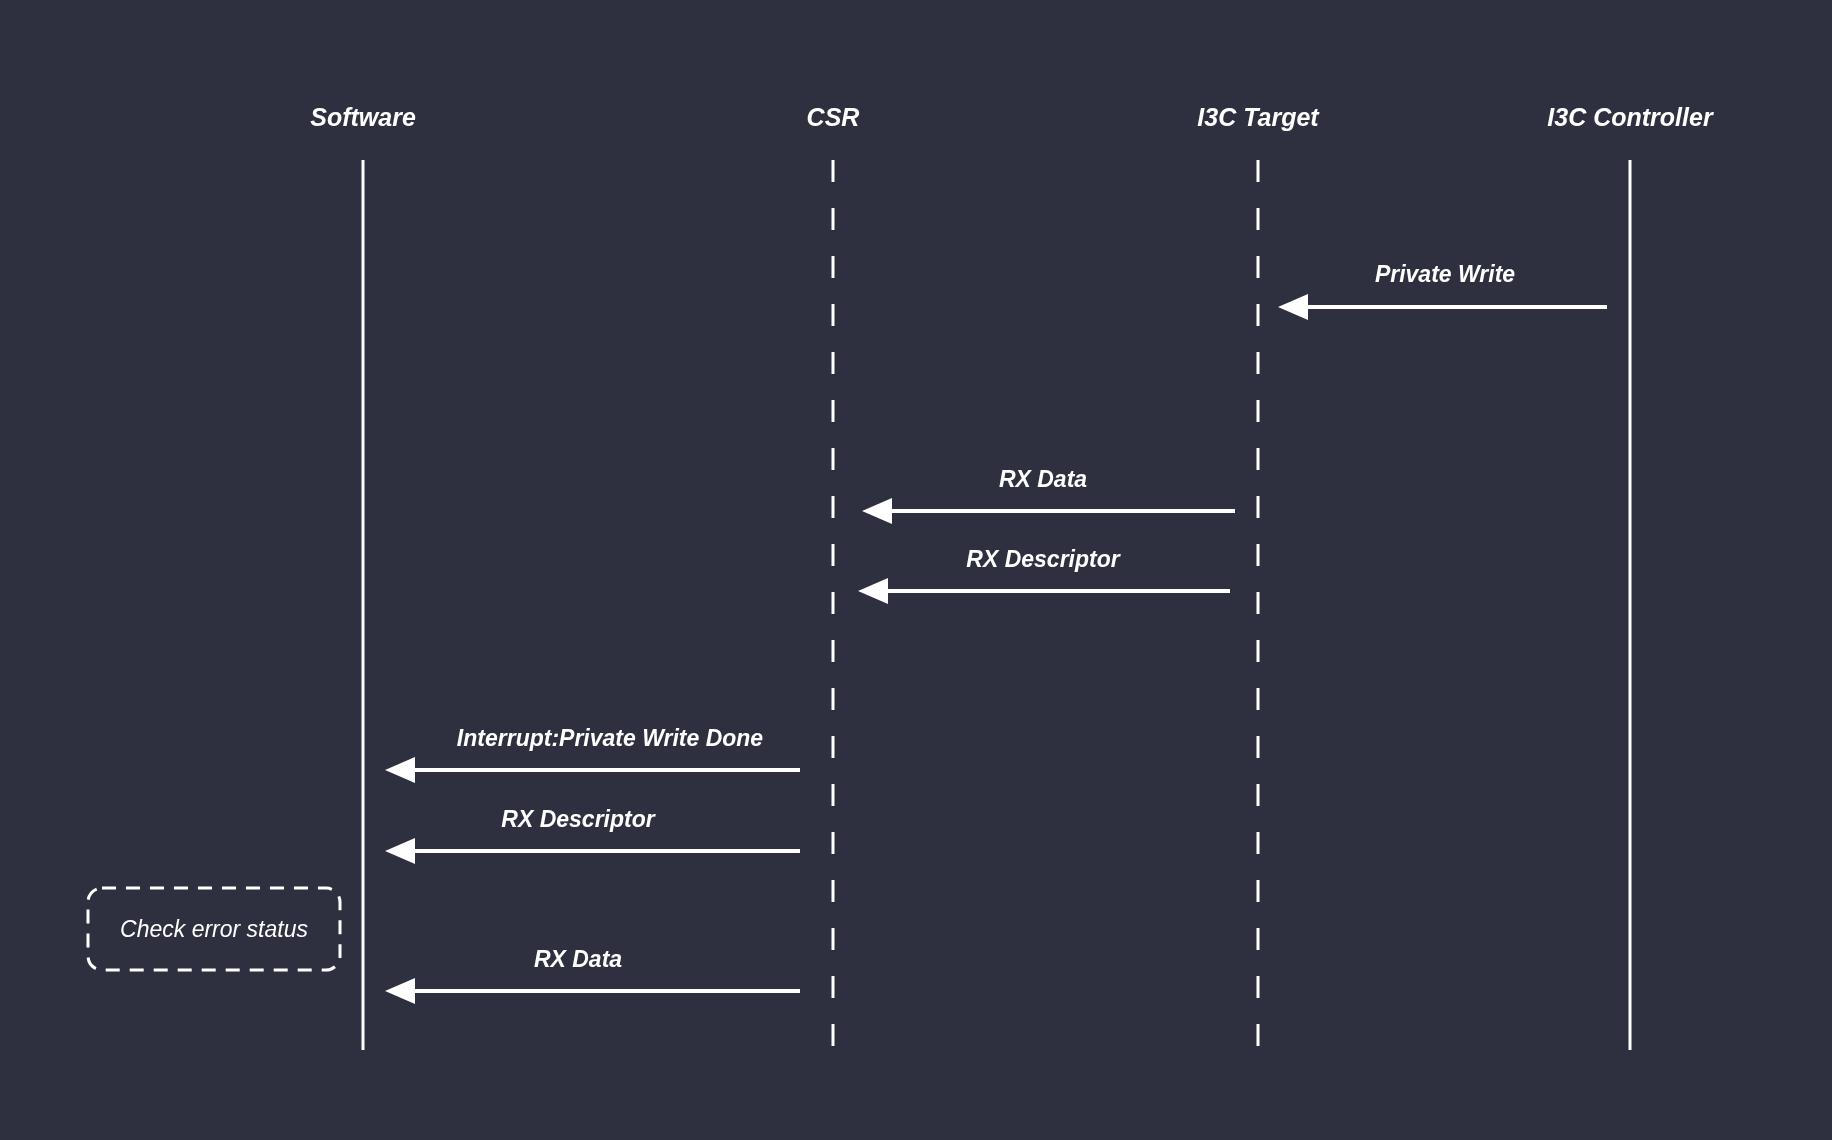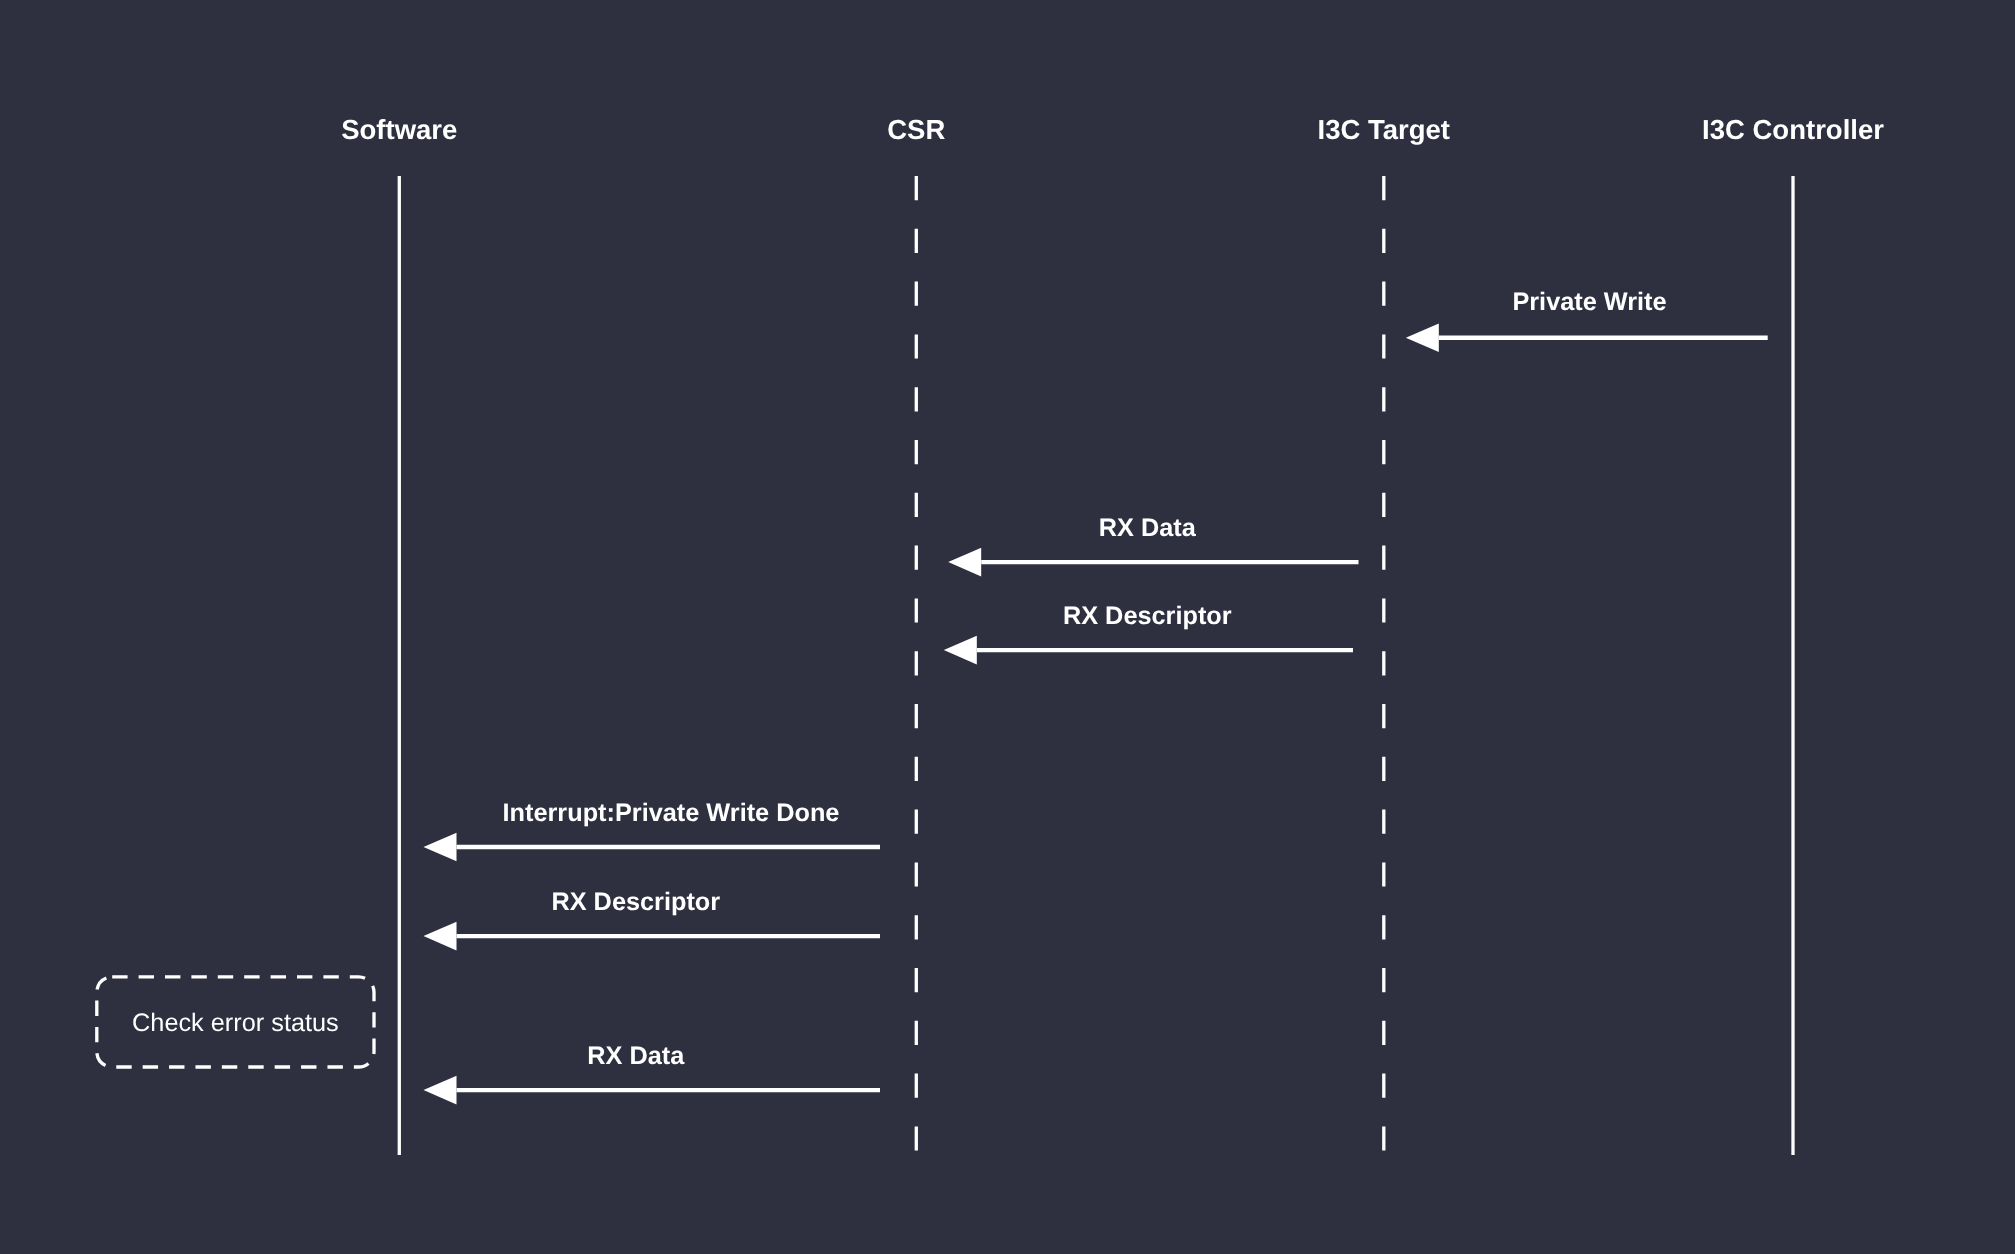--- a/index.html
+++ b/index.html
@@ -10,20 +10,21 @@
     width: 1832px;
     height: 1140px;
     background: #2e3040;
     font-family: "Liberation Sans", sans-serif;
     overflow: hidden;
     position: relative;
   }
   #diagram-root {
     position: absolute;
     inset: 0;
+    font-style: italic;
   }
   svg#seq-svg {
     position: absolute;
     top: 0;
     left: 0;
     width: 1832px;
     height: 1140px;
     display: block;
   }
   .participant-label {

